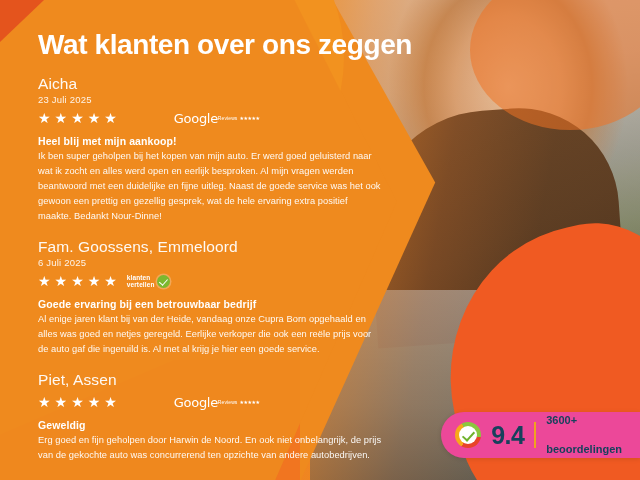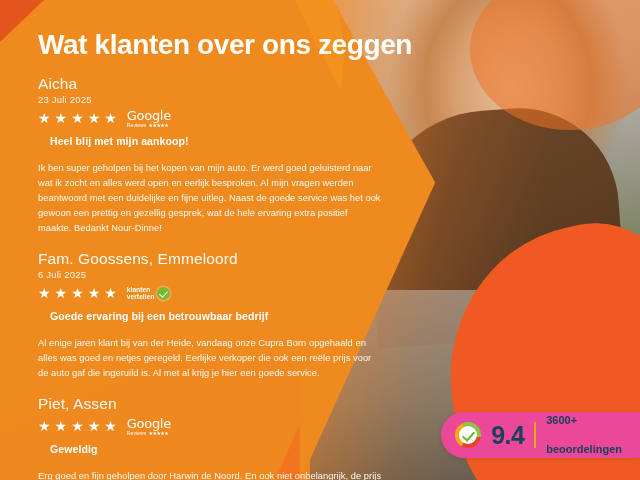--- a/index.html
+++ b/index.html
@@ -148,21 +148,21 @@
   .stars {
     display: flex;
     gap: 4px;
     color: #ffffff;
     font-size: 14px;
     line-height: 1;
   }
   .star { display: block; }
 
   
-  .badge-google { display: flex; flex-direction: column; line-height: 1; }
+  .badge-google { display: flex; line-height: 1; margin-left: 47px; }
   .badge-google-word {
     font-size: 13px;
     color: #ffffff;
     letter-spacing: -0.3px;
     font-family: "DejaVu Sans", sans-serif;
   }
   .badge-google-sub {
     display: flex; align-items: center; gap: 2px;
     font-size: 5px;
     color: #ffffff;
@@ -196,28 +196,27 @@
     border-width: 0 1.6px 1.6px 0;
     transform: rotate(42deg);
   }
 
   .review-head {
     font-size: 10.5px;
     font-weight: bold;
     color: #ffffff;
     margin-top: 7px;
     letter-spacing: .1px;
-    margin-left: 12px;
   }
   .review-body {
     font-size: 9.3px;
     color: #ffffff;
     opacity: .95;
     line-height: 1.62;
-    margin-top: 14px;
+    margin-top: 2px;
     max-width: 345px;
     letter-spacing: .05px;
   }
 
   
   .rating-pill {
     position: absolute;
     right: 0; bottom: 22px;
     height: 46px;
     background: #ec4899;

